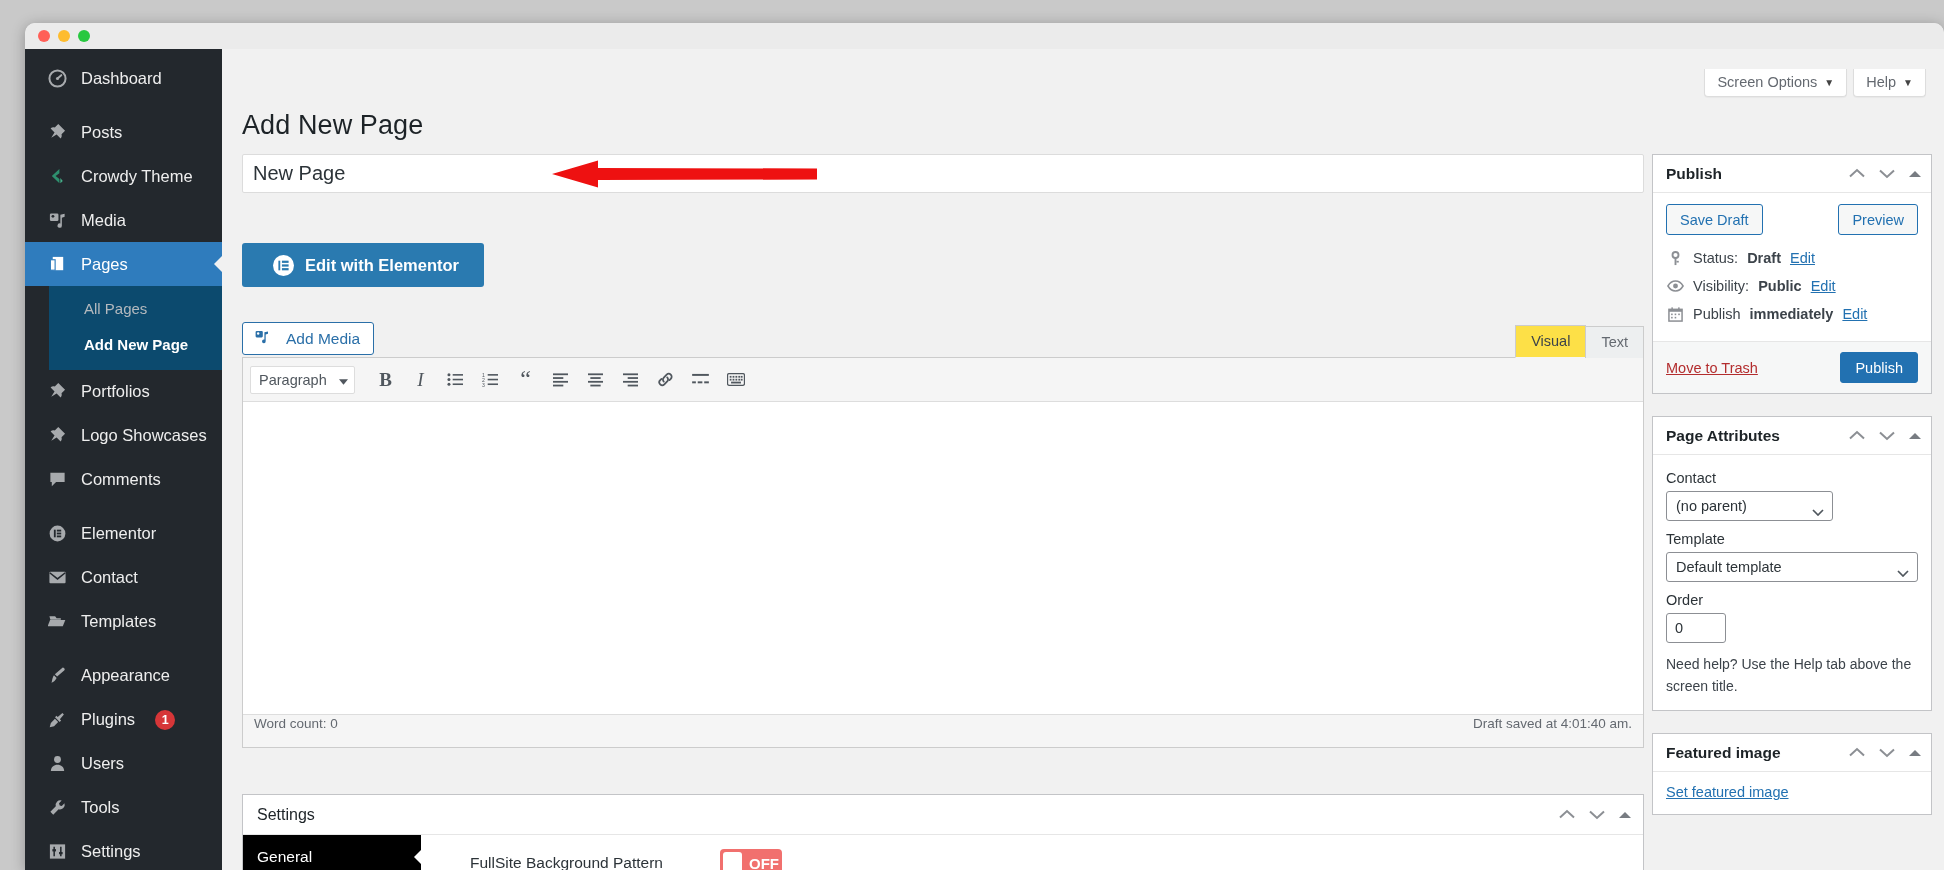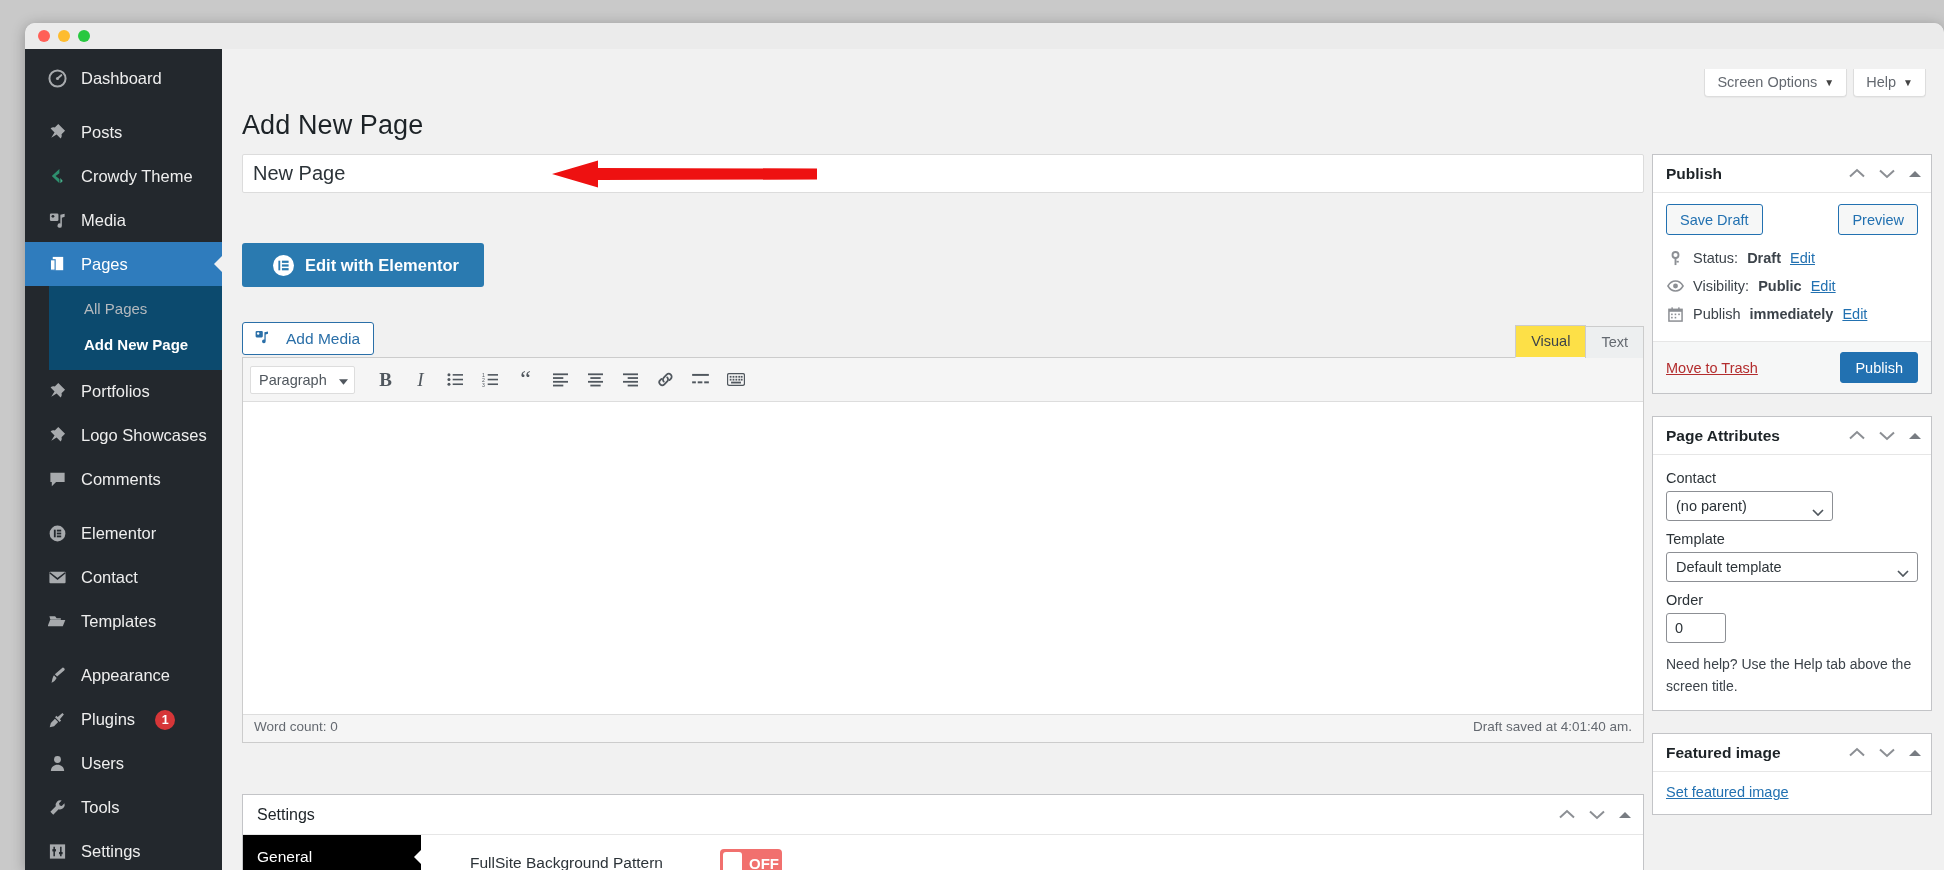--- a/index.html
+++ b/index.html
@@ -182,22 +182,22 @@
   }
   .tbtn {
     width: 33px; height: 30px;
     display: inline-flex; align-items: center; justify-content: center;
     color: #50575e; cursor: pointer; font-size: 17px;
     border-radius: 2px;
   }
   #mce-canvas { height: 312px; background: #fff; }
   #post-status-info {
     border-top: 1px solid #ddd; background: #f5f5f5;
-    height: 28px; display: flex; align-items: flex-start;
-    justify-content: space-between; padding: 4px 11px;
+    height: 28px; display: flex; align-items: flex-end;
+    justify-content: space-between; padding: 16px 11px;
     font-size: 13.5px; color: #646970;
   }
 
   
   #settings-box {
     position: absolute; left: 20px; top: 745px;
     width: 1402px;
     background: #fff; border: 1px solid #c3c4c7;
   }
   #settings-head {

